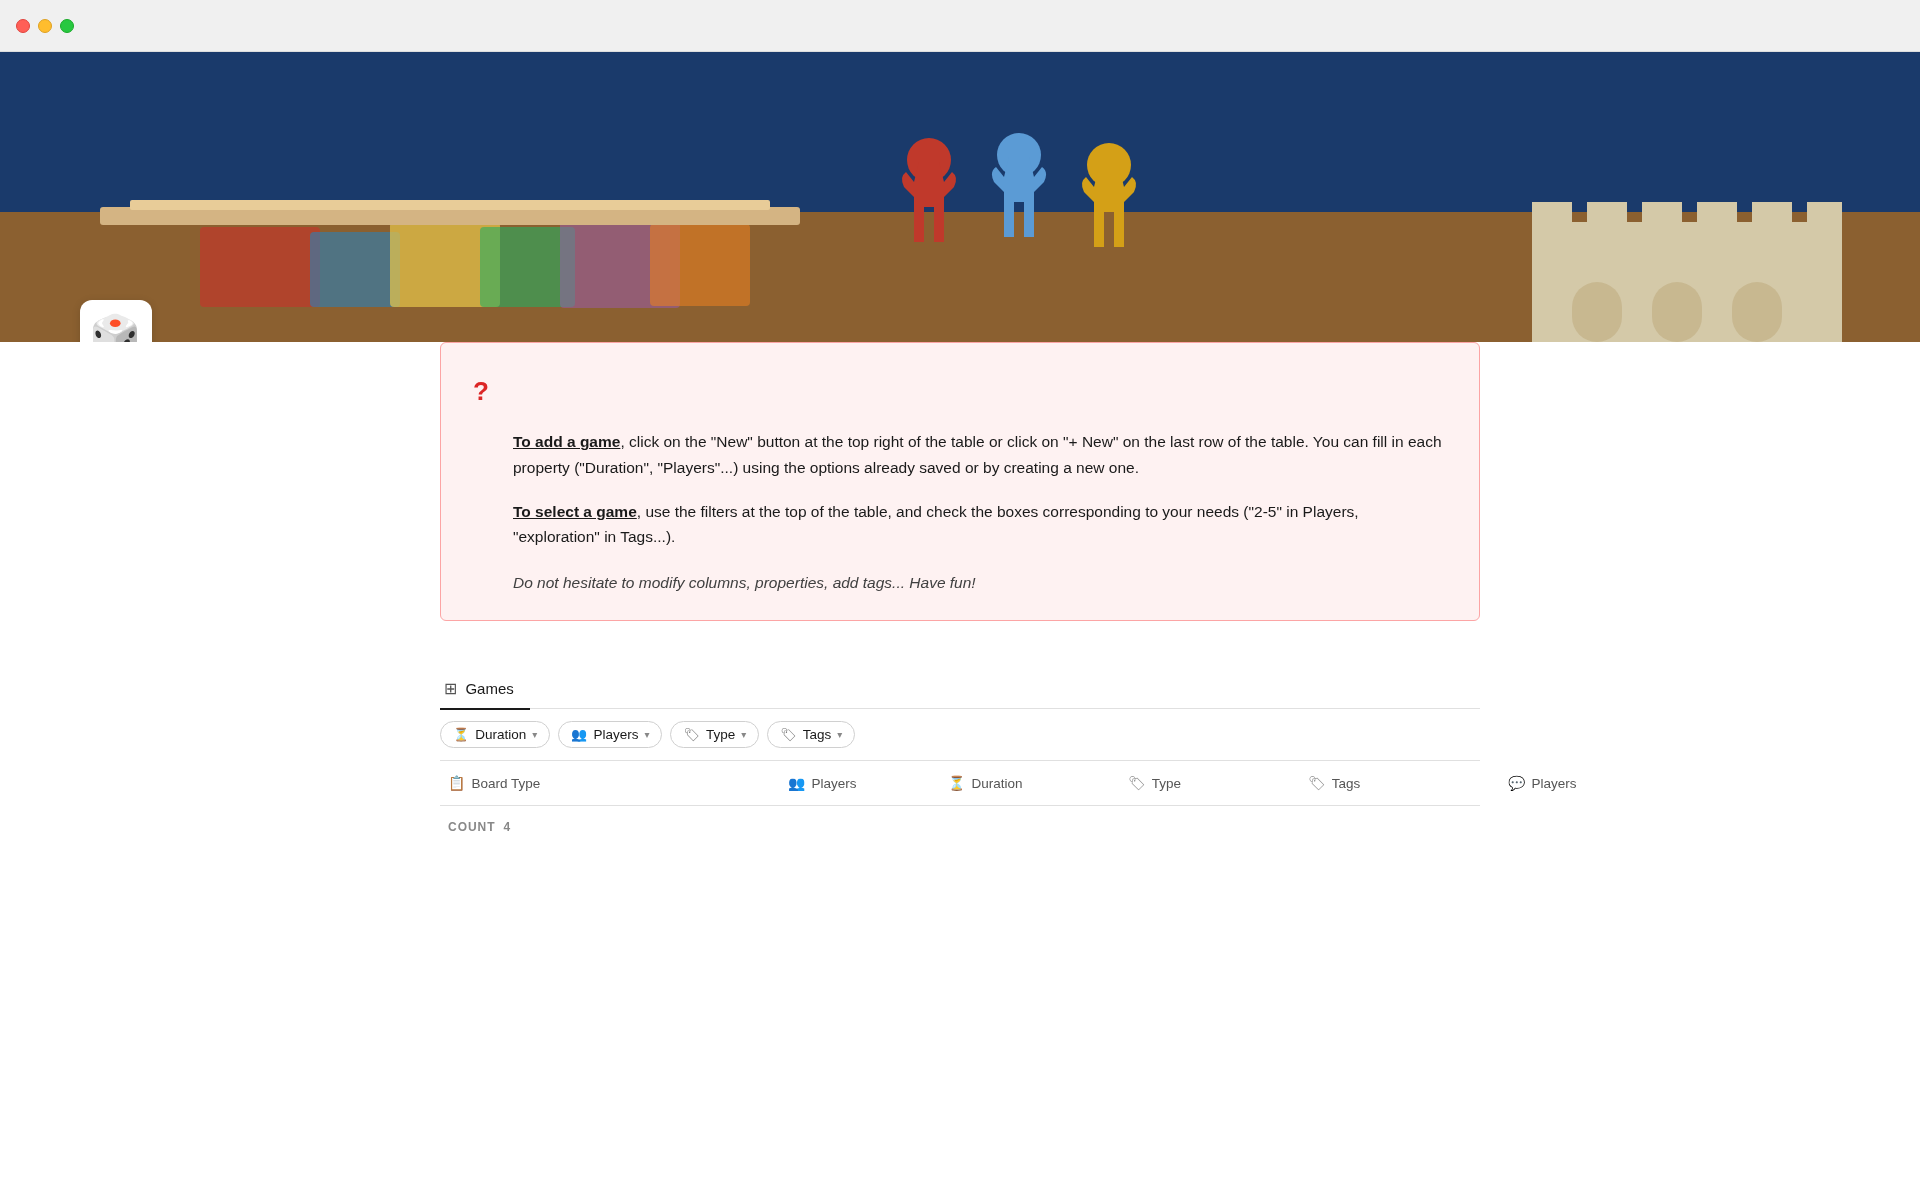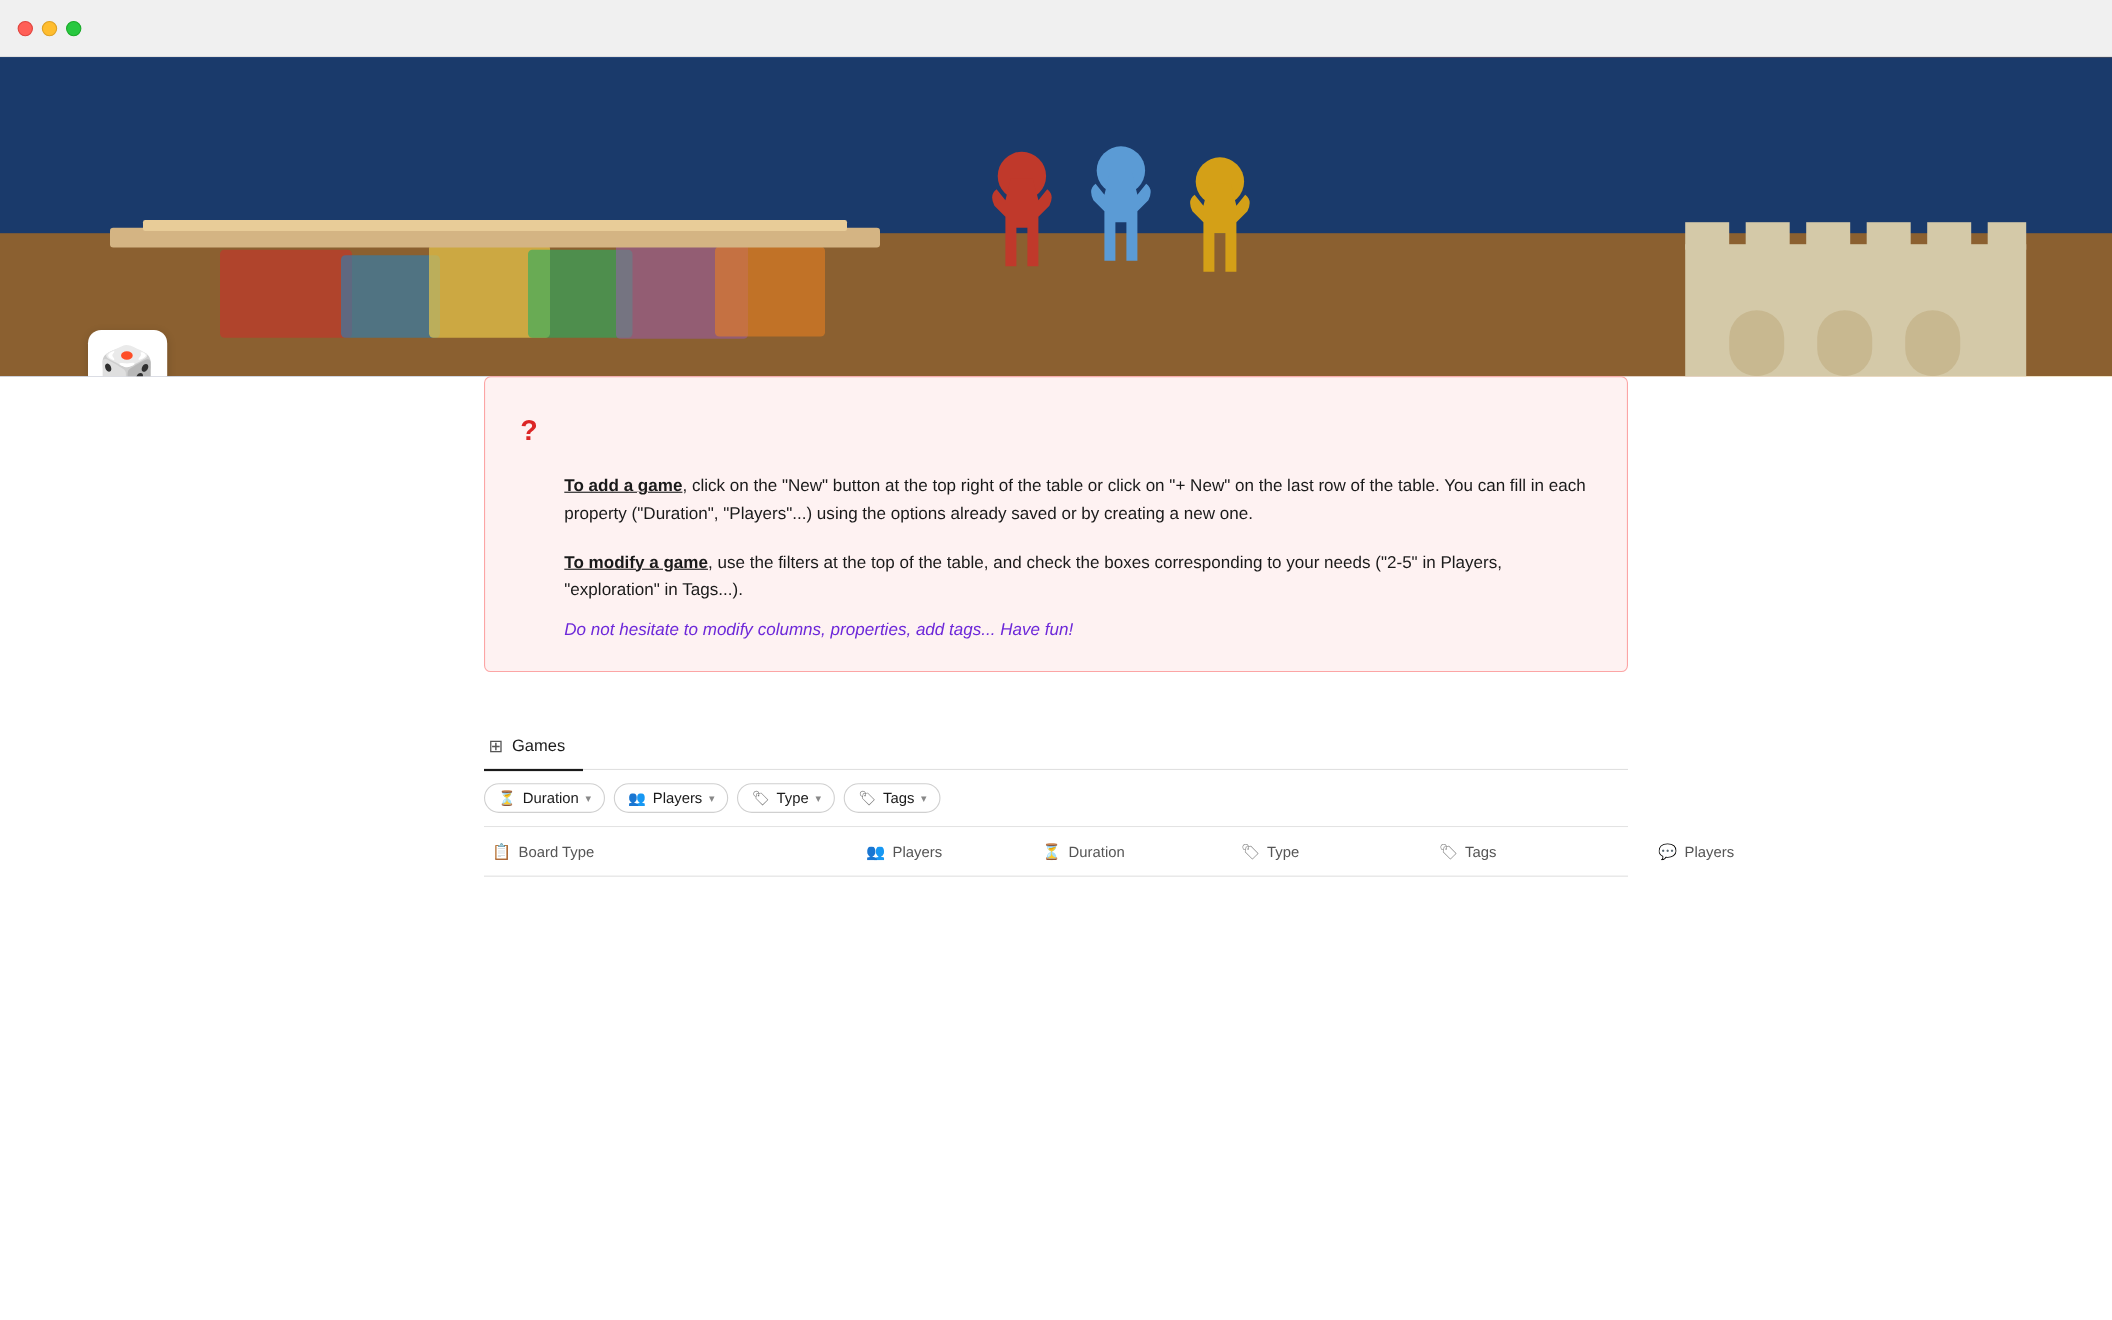--- a/index.html
+++ b/index.html
@@ -125,24 +125,24 @@
       padding-left: 40px;
     }
     .info-paragraph a, .info-link {
       text-decoration: underline;
       color: #1a1a1a;
       cursor: pointer;
       font-weight: bold;
     }
     .info-italic {
       font-style: italic;
-      margin-top: 14px;
+      margin-top: 24px;
       padding-left: 40px;
       font-size: 15.5px;
-      color: #6d28d9;
+      color: #404040;
     }
 
     
     .table-section {
       margin-top: 10px;
     }
     .view-tabs {
       display: flex;
       align-items: center;
       gap: 0;
@@ -300,21 +300,21 @@
 
 
   <div class="info-box">
     <div class="info-box-header">
       <span class="question-mark">?</span>
     </div>
     <p class="info-paragraph">
       <span class="info-link">To add a game</span>, click on the "New" button at the top right of the table or click on "+ New" on the last row of the table. You can fill in each property ("Duration", "Players"...) using the options already saved or by creating a new one.
     </p>
     <p class="info-paragraph">
-      <span class="info-link">To modify a game</span>, use the filters at the top of the table, and check the boxes corresponding to your needs ("2-5" in Players, "exploration" in Tags...).
+      <span class="info-link">To select a game</span>, use the filters at the top of the table, and check the boxes corresponding to your needs ("2-5" in Players, "exploration" in Tags...).
     </p>
     <p class="info-italic">Do not hesitate to modify columns, properties, add tags... Have fun!</p>
   </div>
 
   <div class="table-section">
 
     <div class="view-tabs">
       <div class="view-tab">
         <span class="view-tab-icon">⊞</span>
         <span>Games</span>
@@ -364,16 +364,20 @@
       <div class="table-header-cell">
         <span class="col-icon">🏷</span>
         <span>Tags</span>
       </div>
       <div class="table-header-cell">
         <span class="col-icon">💬</span>
         <span>Players</span>
       </div>
     </div>
 
+    <div class="count-row">
+      <span>COUNT</span>
+      <span>4</span>
+    </div>
 
   </div>
 
 </div>
 
 </body></html>

